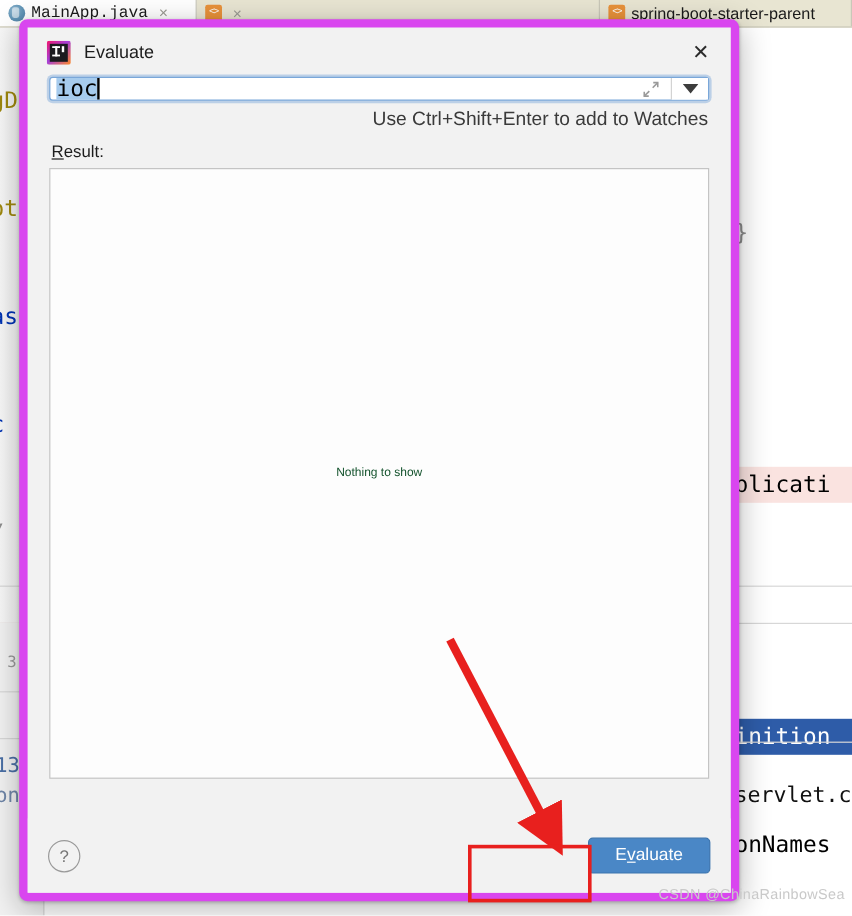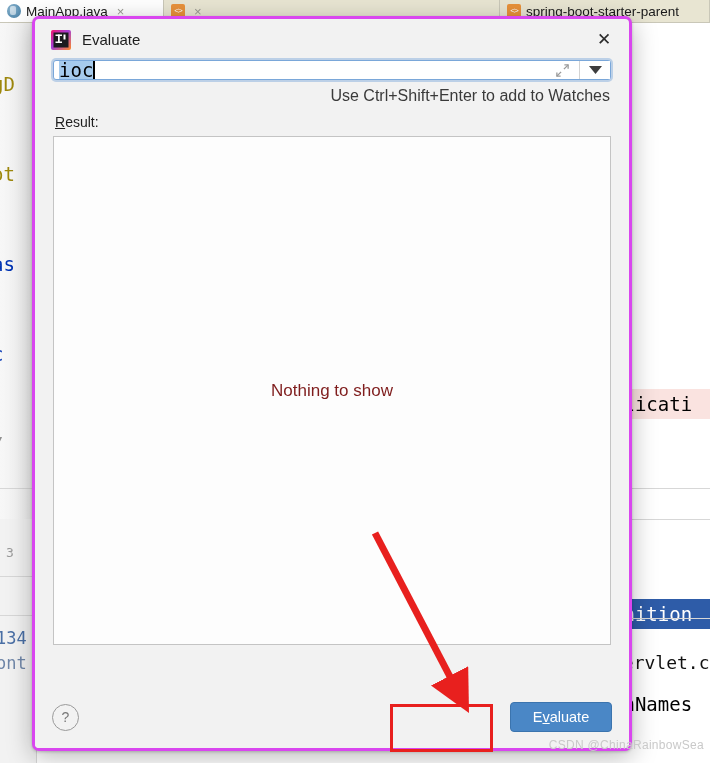--- a/index.html
+++ b/index.html
@@ -41,20 +41,21 @@
     padding: 0 8px 0 7px;
     font-size: 13.5px;
     color: #1a1a1a;
     white-space: nowrap;
     position: relative;
     border-right: 1px solid #c9c7b8;
     flex: none;
   }
   .tab.active {
     background: #ffffff;
+    font-family: Liberation Mono, monospace;
   }
   .tab .tab-close {
     color: #9a9a92;
     font-size: 13px;
     margin-left: 4px;
   }
   .ico {
     width: 14px; height: 14px;
     flex: none;
     display: block;
@@ -131,26 +132,26 @@
     position: absolute;
     left: 0; top: 496px;
     width: 36px; height: 267px;
     background: #f2f2f2;
     border-right: 1px solid #d7d7d7;
   }
 
   
   #dialog {
     position: absolute;
-    left: 32px;
+    left: 16px;
     top: 16px;
     width: 600px;
     height: 735px;
     background: #f2f2f2;
-    border: 3px solid #d946ef;
+    border: 7px solid #d946ef;
     border-radius: 7px;
     box-shadow: 0 6px 26px rgba(0,0,0,.28), 0 1px 3px rgba(0,0,0,.2);
     box-sizing: border-box;
     overflow: hidden;
   }
 
   .dlg-title {
     height: 41px;
     display: flex;
     align-items: center;
@@ -250,22 +251,22 @@
     background: #fdfdfd;
     border: 1px solid #c4c4c4;
     height: 509px;
     margin-top: 5px;
     box-sizing: border-box;
     display: flex;
     align-items: center;
     justify-content: center;
   }
   .nothing {
-    font-size: 17px;
-    color: #7f1d1d;
+    font-size: 10px;
+    color: #14532d;
   }
 
   .dlg-footer {
     position: absolute;
     left: 0; bottom: 0;
     width: 100%;
     height: 62px;
     background: #f2f2f2;
     display: flex;
     align-items: center;

